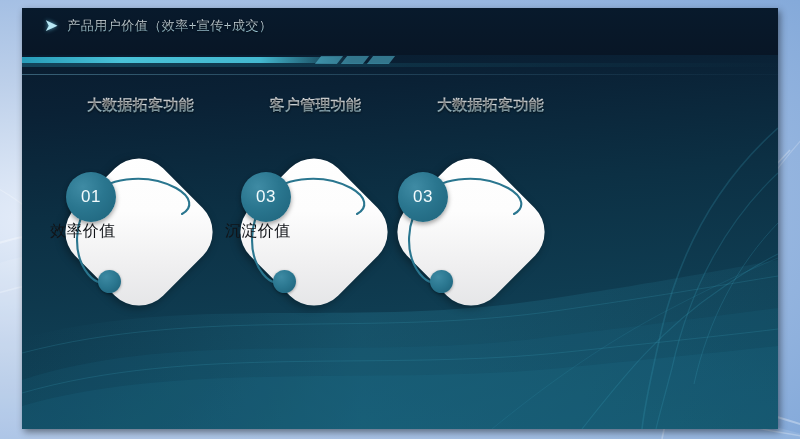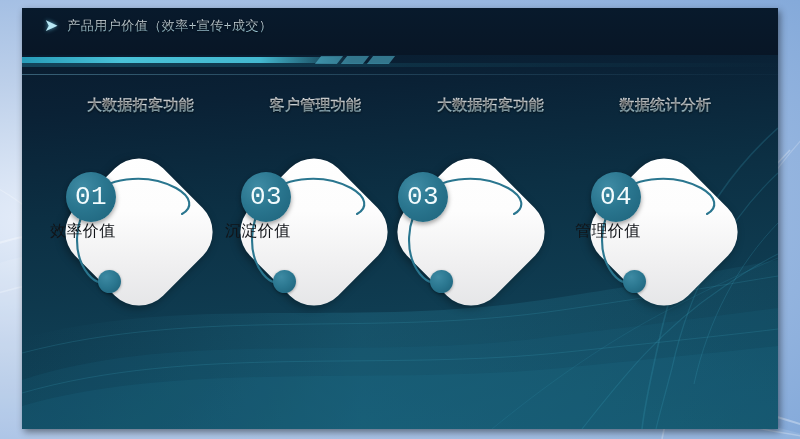--- a/index.html
+++ b/index.html
@@ -192,24 +192,24 @@
     width: 50px;
     height: 50px;
     border-radius: 50%;
     background: radial-gradient(circle at 34% 30%, #3f8ba4 0%, #2a768f 45%, #1d627a 100%);
     box-shadow: 0 2px 5px rgba(0,0,0,.4);
     display: flex;
     align-items: center;
     justify-content: center;
   }
   .num-text {
-    font-size: 26px;
+    font-size: 17px;
     color: #f2fbfd;
     letter-spacing: .5px;
-    font-family: Liberation Mono, monospace;
+    font-family: Liberation Sans, sans-serif;
   }
   .dot-badge {
     position: absolute;
     left: 48px;
     top: 112px;
     width: 23px;
     height: 23px;
     border-radius: 50%;
     background: radial-gradient(circle at 36% 30%, #3d8aa3 0%, #2a768f 50%, #1c5e76 100%);
     box-shadow: 0 1px 3px rgba(0,0,0,.35);
@@ -288,21 +288,20 @@
       <div class="slash" style="left:296px"></div>
       <div class="slash" style="left:322px"></div>
       <div class="slash" style="left:348px"></div>
     </div>
     <div id="divider-hairline"></div>
 
     <div id="headings">
       <div class="heading" style="left:26px">大数据拓客功能</div>
       <div class="heading" style="left:201px">客户管理功能</div>
       <div class="heading" style="left:376px">大数据拓客功能</div>
-      <div class="heading" style="left:551px">数据统计分析</div>
     </div>
 
     <div id="cards">
 
       <div class="card" style="left:28px">
         <div class="diamond"></div>
         <svg class="connector" viewBox="0 0 182 150">
           <path d="M42,40 C52,20 96,14 126,30 C142,39 143,50 132,56" fill="none" stroke="#2a768f" stroke-width="2.1" stroke-linecap="round"></path>
           <path d="M41,42 C24,62 22,96 38,116 C47,127 55,126 59,120" fill="none" stroke="#2a768f" stroke-width="2.1" stroke-linecap="round"></path>
         </svg>
@@ -331,28 +330,16 @@
         <svg class="connector" viewBox="0 0 182 150">
           <path d="M42,40 C52,20 96,14 126,30 C142,39 143,50 132,56" fill="none" stroke="#2a768f" stroke-width="2.1" stroke-linecap="round"></path>
           <path d="M41,42 C24,62 22,96 38,116 C47,127 55,126 59,120" fill="none" stroke="#2a768f" stroke-width="2.1" stroke-linecap="round"></path>
         </svg>
         <div class="num-badge">
           <span class="num-text">03</span>
         </div>
         <div class="dot-badge"></div>
       </div>
 
-      <div class="card" style="left:553px">
-        <div class="diamond"></div>
-        <svg class="connector" viewBox="0 0 182 150">
-          <path d="M42,40 C52,20 96,14 126,30 C142,39 143,50 132,56" fill="none" stroke="#2a768f" stroke-width="2.1" stroke-linecap="round"></path>
-          <path d="M41,42 C24,62 22,96 38,116 C47,127 55,126 59,120" fill="none" stroke="#2a768f" stroke-width="2.1" stroke-linecap="round"></path>
-        </svg>
-        <div class="num-badge">
-          <span class="num-text">04</span>
-        </div>
-        <div class="dot-badge"></div>
-        <div class="card-label">管理价值</div>
-      </div>
 
     </div>
   </div>
 </div>
 
 </body></html>

